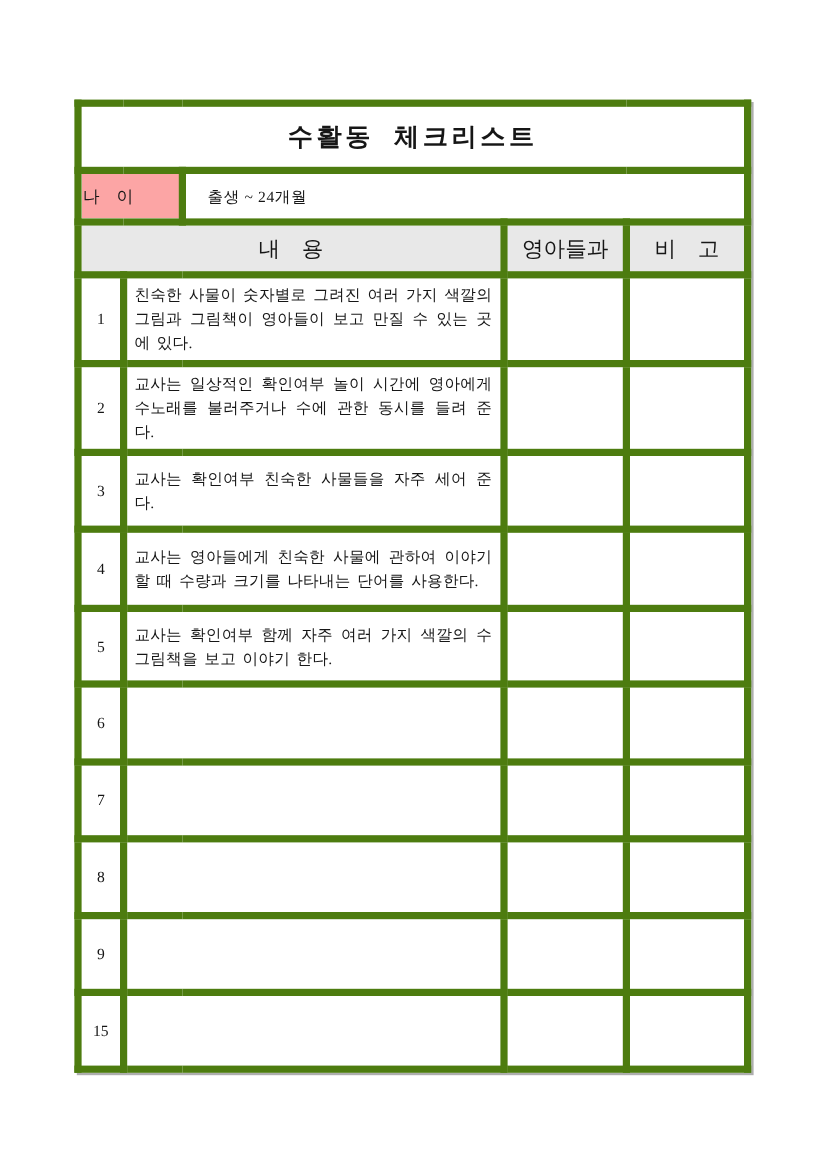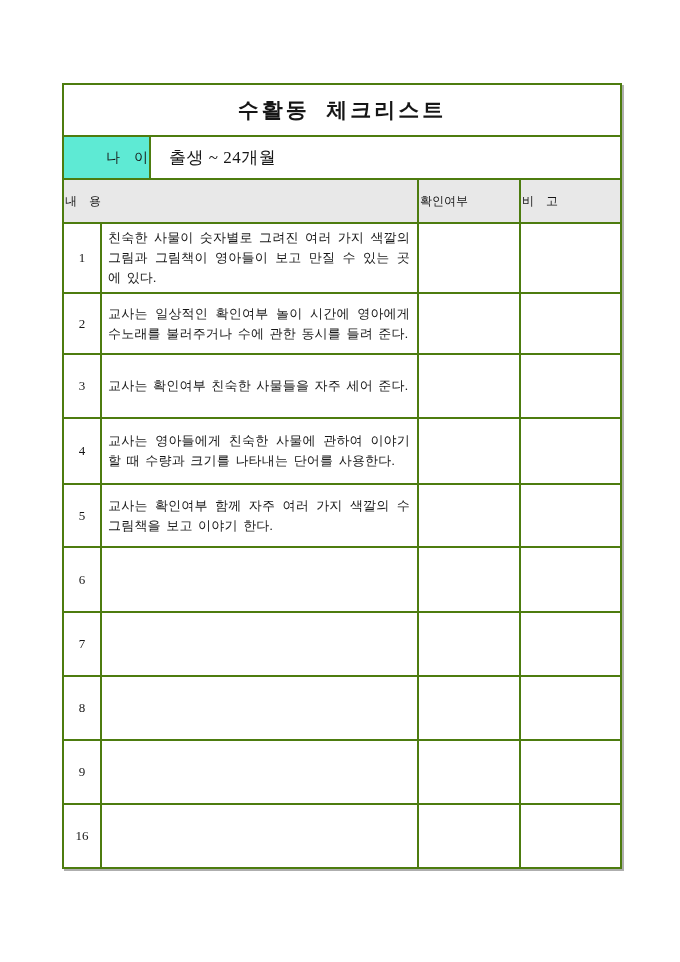--- a/index.html
+++ b/index.html
@@ -20,51 +20,52 @@
     left: 62px;
     top: 83px;
     width: 558px;
     border-collapse: collapse;
     table-layout: fixed;
     border: 2px solid #343434;
     box-shadow: 2px 2px 0 rgba(130,130,130,0.65);
     background: #ffffff;
   }
   table.checklist td {
-    border: 2px solid #4d7c0f;
+    border: 6px solid #4d7c0f;
     vertical-align: middle;
     overflow: hidden;
   }
   .title-cell {
     height: 48px;
     text-align: center;
     font-size: 21px;
     font-weight: bold;
     letter-spacing: 3px;
     white-space: pre;
   }
   .age-row { height: 43px; }
   .age-label {
-    background: #5eead4;
-    text-align: right;
+    background: #fca5a5;
+    text-align: left;
     font-size: 14px;
     white-space: pre;
     font-family: Liberation Serif, serif;
   }
   .age-value {
     padding-left: 18px;
-    font-size: 17px;
+    font-size: 13px;
     letter-spacing: 0.5px;
     white-space: pre;
     margin-left: 34px;
   }
   .head-row { height: 44px; }
   .head-row td {
     background: #e8e8e8;
-    font-size: 12px;
+    text-align: center;
+    font-size: 18px;
     white-space: pre;
   }
   .num-cell {
     text-align: center;
     font-size: 13px;
   }
   .content-cell {
     padding: 4px 7px 4px 6px;
     font-size: 13px;
     line-height: 20px;
@@ -101,21 +102,21 @@
     <tbody>
       <tr>
         <td class="title-cell" colspan="5">수활동  체크리스트</td>
       </tr>
       <tr class="age-row">
         <td class="age-label" colspan="2">나    이</td>
         <td class="age-value" colspan="3">출생 ~ 24개월</td>
       </tr>
       <tr class="head-row">
         <td colspan="3">내    용</td>
-        <td>확인여부</td>
+        <td>영아들과</td>
         <td>비    고</td>
       </tr>
 
       <tr class="r0">
         <td class="num-cell">1</td>
         <td class="content-cell" colspan="2">친숙한 사물이 숫자별로 그려진 여러 가지 색깔의 그림과 그림책이 영아들이 보고 만질 수 있는 곳에 있다.</td>
         <td class="check-cell"></td>
         <td class="remark-cell"></td>
       </tr>
       <tr class="r1">
@@ -160,20 +161,20 @@
         <td class="check-cell"></td>
         <td class="remark-cell"></td>
       </tr>
       <tr class="r8">
         <td class="num-cell">9</td>
         <td class="content-cell" colspan="2"></td>
         <td class="check-cell"></td>
         <td class="remark-cell"></td>
       </tr>
       <tr class="r9">
-        <td class="num-cell">16</td>
+        <td class="num-cell">15</td>
         <td class="content-cell" colspan="2"></td>
         <td class="check-cell"></td>
         <td class="remark-cell"></td>
       </tr>
     </tbody>
   </table>
 </div>
 
 </body></html>

